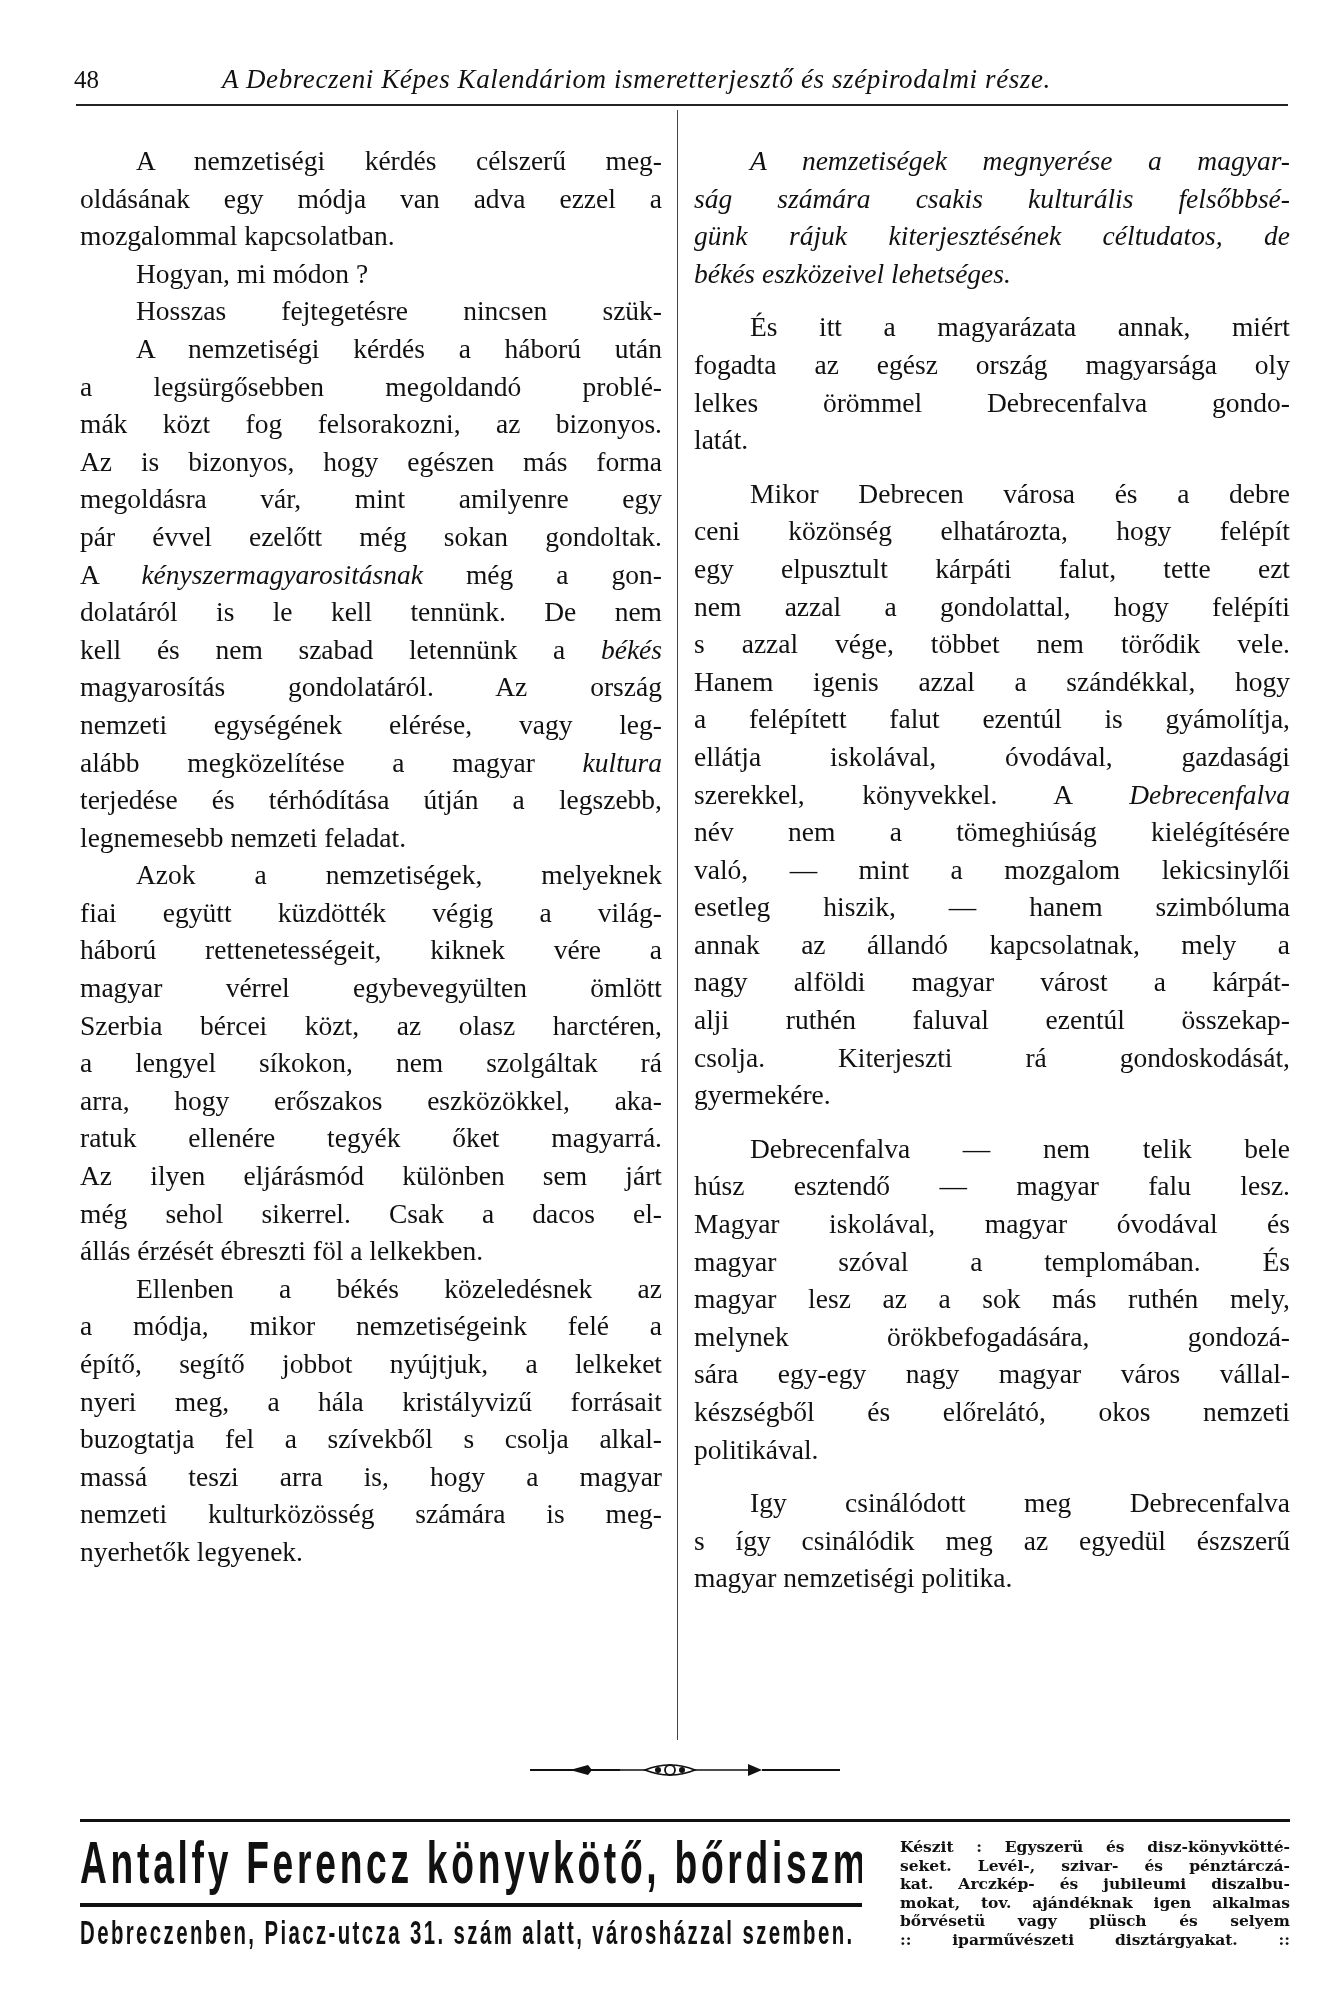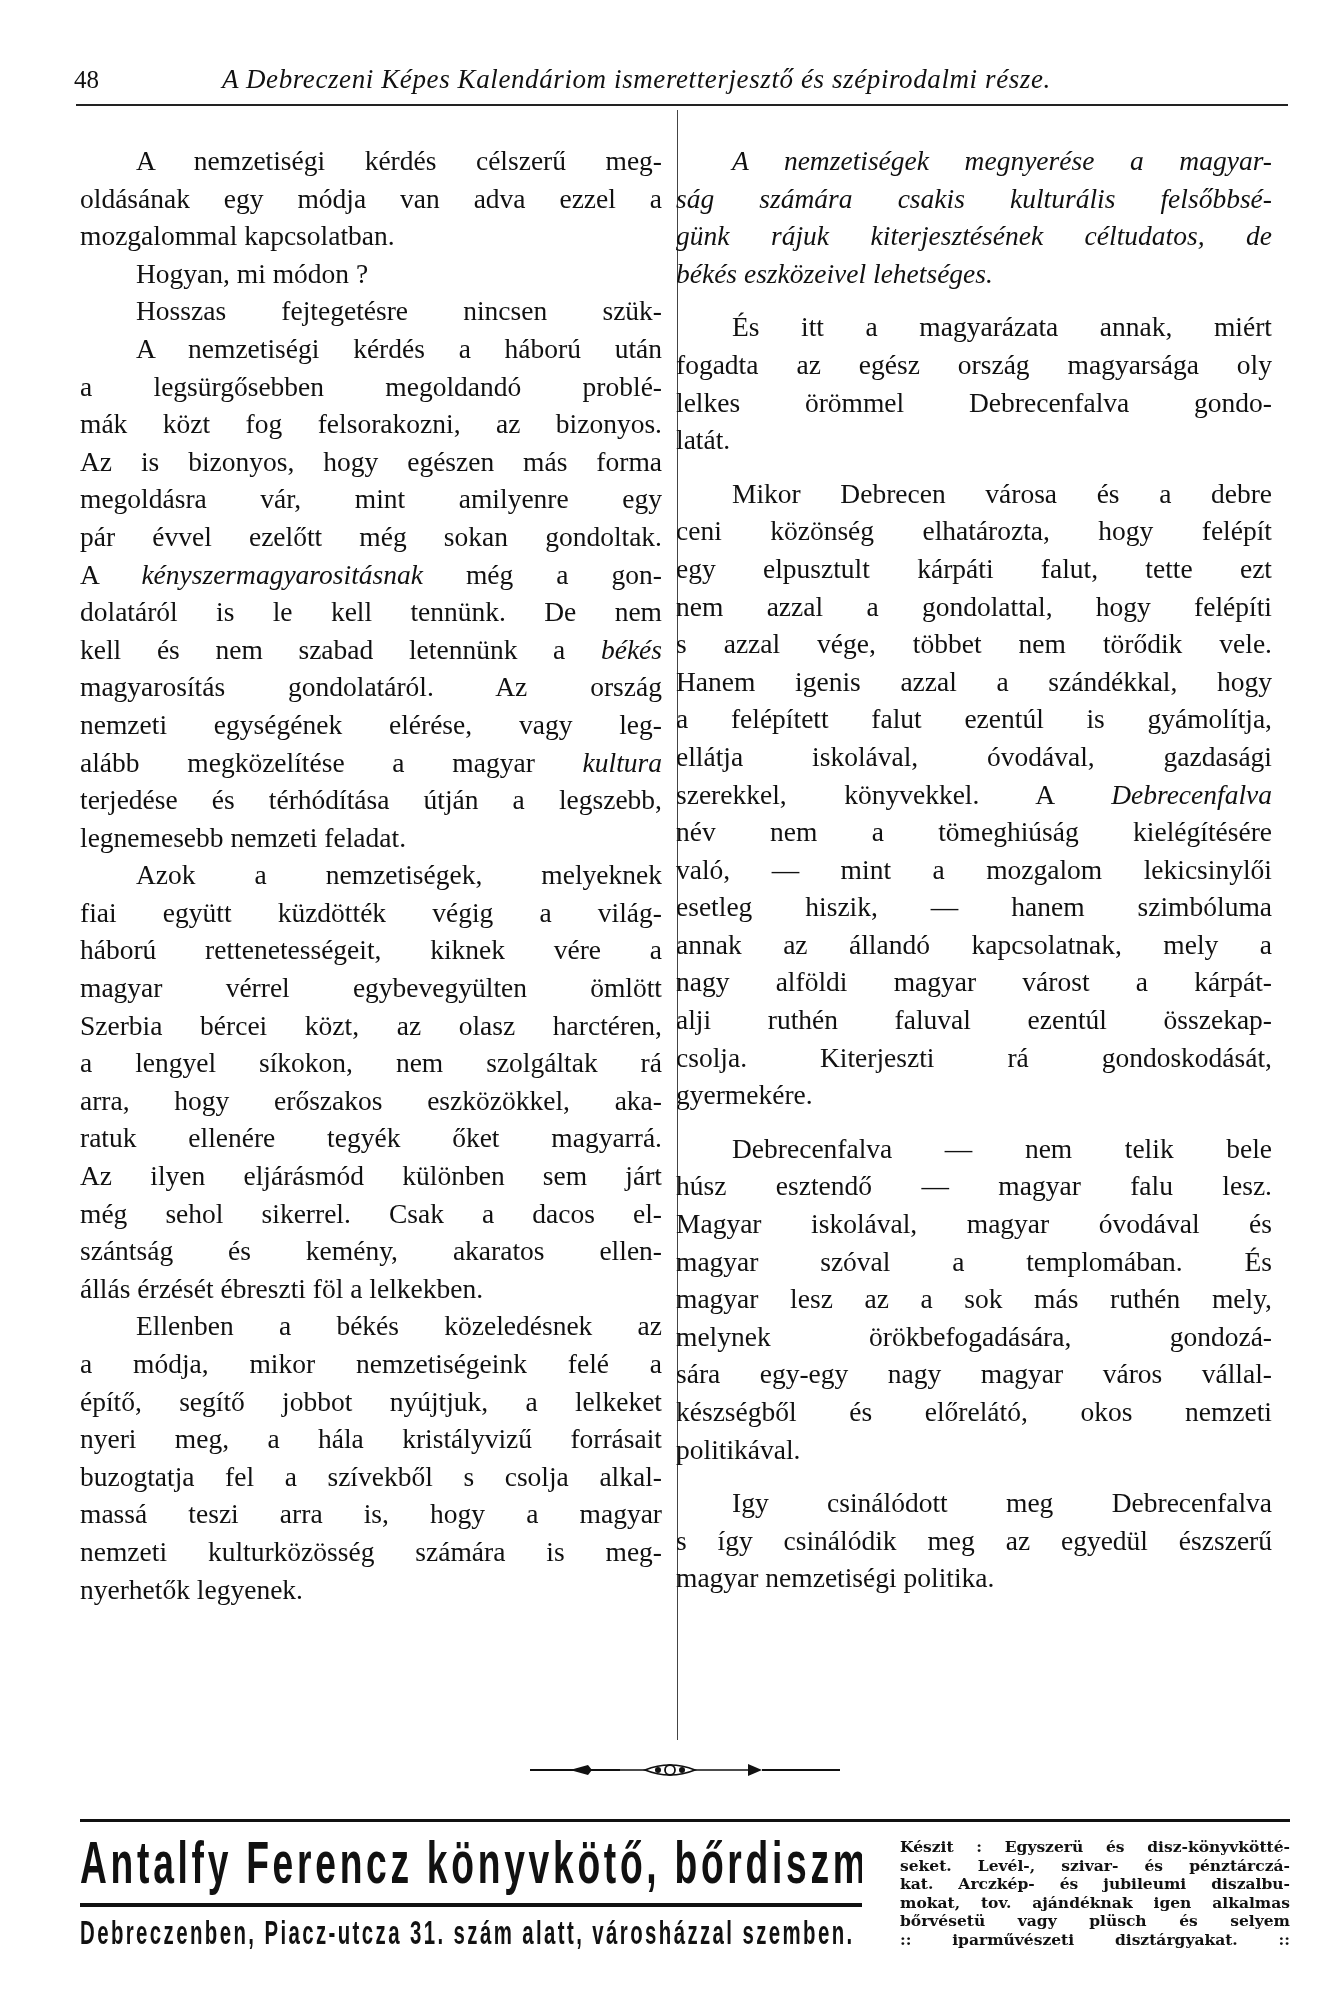--- a/index.html
+++ b/index.html
@@ -3,21 +3,21 @@
 <meta charset="utf-8">
 <style>
   html, body { margin:0; padding:0; background:#ffffff; }
   body { width:1332px; height:2000px; position:relative; overflow:hidden; color:#111; font-family:"DejaVu Serif", "Liberation Serif", serif; }
   .page-num { position:absolute; left:74px; top:66px; font-size:25px; font-family:"Liberation Serif", serif;text-align:right; }
   .running-head { position:absolute; left:222px; top:64px; width:930px; font-size:27px; font-style:italic; font-family:"Liberation Serif", serif; letter-spacing:0.6px; white-space:nowrap; }
   .head-rule { position:absolute; left:76px; top:104px; width:1212px; height:2px; background:#222; }
   .col-divider { position:absolute; left:677px; top:110px; width:1px; height:1630px; background:#444; }
   .column { position:absolute; top:142px; }
   .col-left { left:80px; width:582px; }
-  .col-right { left:676px; width:596px; }
+  .col-right { left:694px; width:596px; }
   .line { display:block; height:37.6px; line-height:37.6px; font-size:27.5px; font-family:"Liberation Serif", serif; text-align:justify; text-align-last:justify; white-space:nowrap; overflow:visible; }
   .line.last { text-align-last:left; }
   .line.indent { padding-left:56px; }
   .para-gap { height:16px; }
   .it { font-style:italic; }
   .ornament { position:absolute; left:530px; top:1758px; width:310px; height:24px; }
   .ad-rule { position:absolute; left:80px; top:1819px; width:1210px; height:3px; background:#111; }
   .ad-headline { position:absolute; left:80px; top:1832px; width:782px; height:62px; font-family:"Liberation Sans", sans-serif; font-weight:bold; font-size:60px; line-height:62px; white-space:nowrap; transform:scaleX(0.62); transform-origin:left top; letter-spacing:6px; }
   .ad-headline-wrap { position:absolute; left:80px; top:1832px; width:782px; height:64px; overflow:hidden; }
   .ad-underline { position:absolute; left:80px; top:1903px; width:782px; height:4px; background:#111; }
@@ -66,21 +66,20 @@
     <span class="line indent">Azok a nemzetiségek, melyeknek</span>
     <span class="line">fiai együtt küzdötték végig a világ-</span>
     <span class="line">háború rettenetességeit, kiknek vére a</span>
     <span class="line">magyar vérrel egybevegyülten ömlött</span>
     <span class="line">Szerbia bércei közt, az olasz harctéren,</span>
     <span class="line">a lengyel síkokon, nem szolgáltak rá</span>
     <span class="line">arra, hogy erőszakos eszközökkel, aka-</span>
     <span class="line">ratuk ellenére tegyék őket magyarrá.</span>
     <span class="line">Az ilyen eljárásmód különben sem járt</span>
     <span class="line">még sehol sikerrel. Csak a dacos el-</span>
-    <span class="line">szántság és kemény, akaratos ellen-</span>
     <span class="line last">állás érzését ébreszti föl a lelkekben.</span>
   </div>
   <div>
     <span class="line indent">Ellenben a békés közeledésnek az</span>
     <span class="line">a módja, mikor nemzetiségeink felé a</span>
     <span class="line">építő, segítő jobbot nyújtjuk, a lelkeket</span>
     <span class="line">nyeri meg, a hála kristályvizű forrásait</span>
     <span class="line">buzogtatja fel a szívekből s csolja alkal-</span>
     <span class="line">massá teszi arra is, hogy a magyar</span>
     <span class="line">nemzeti kulturközösség számára is meg-</span>

